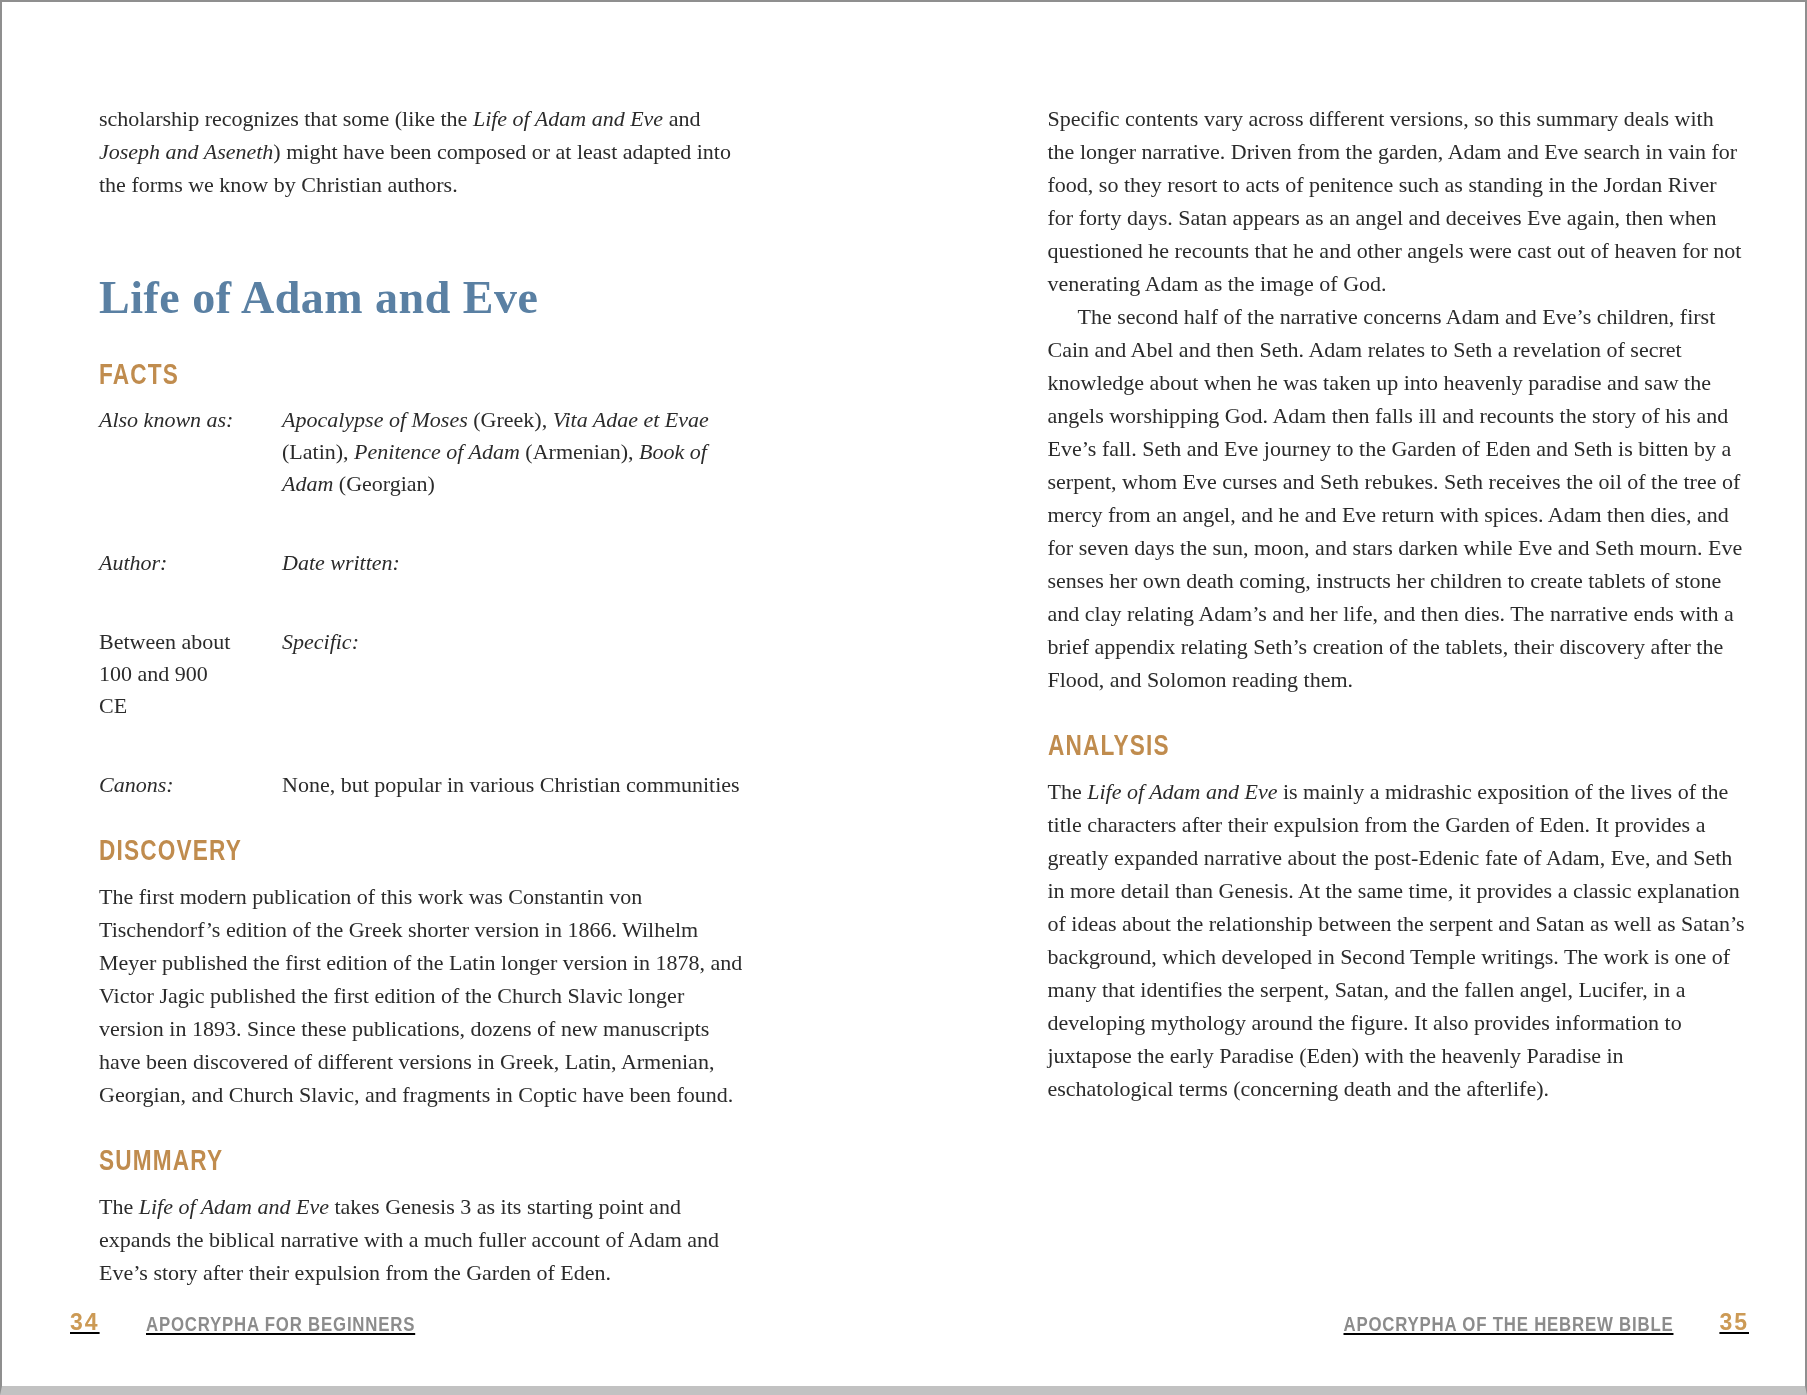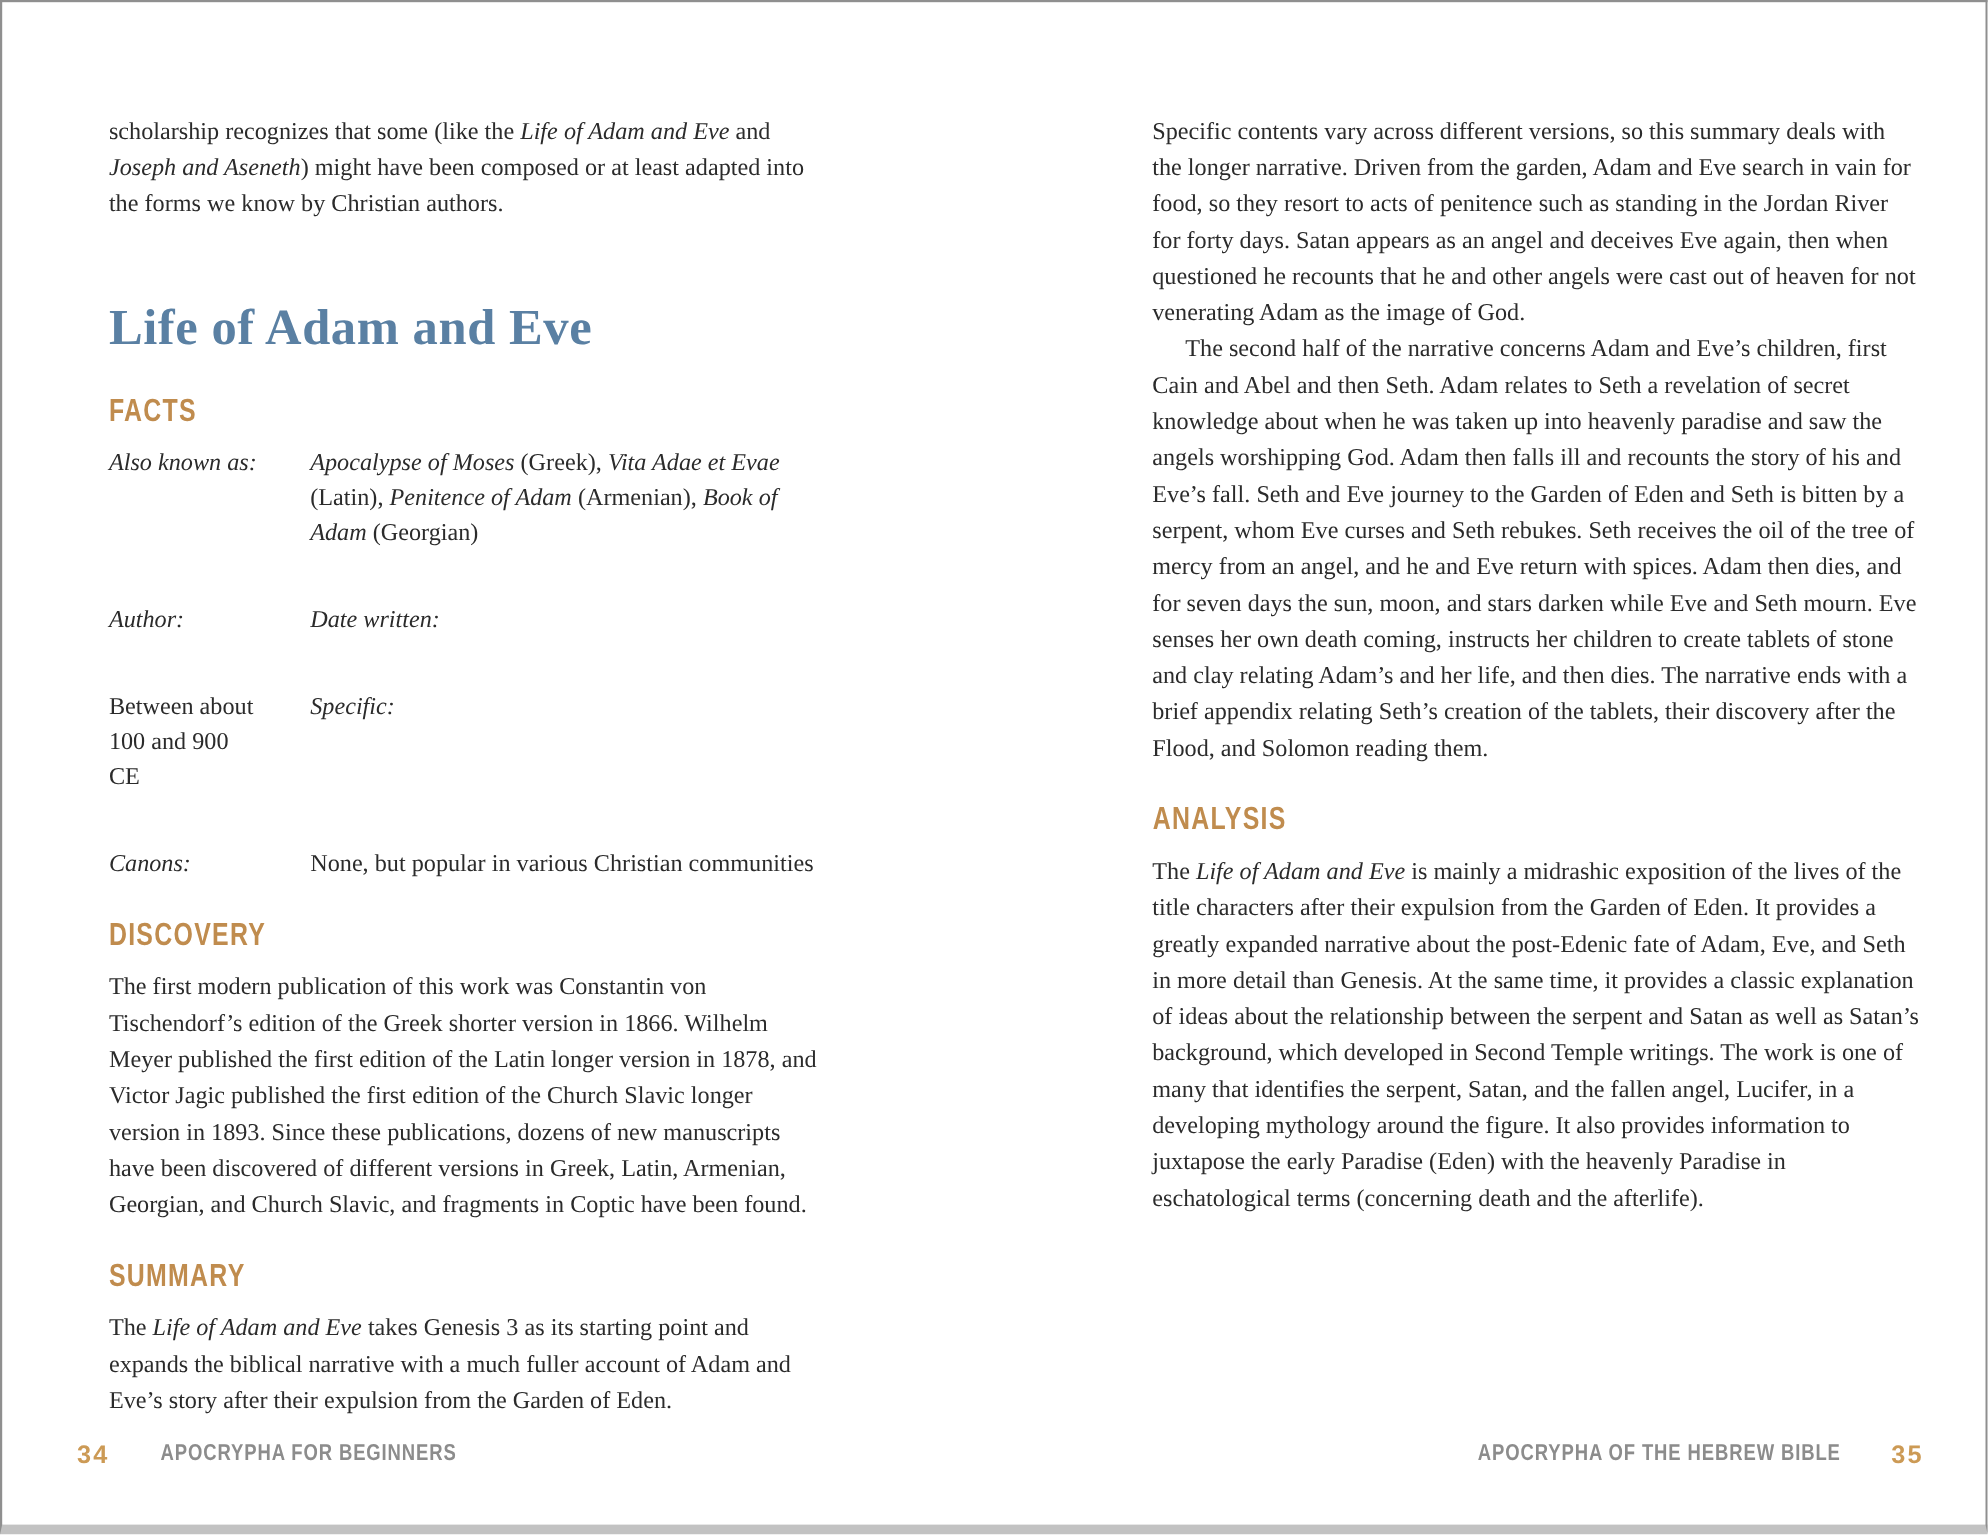--- a/index.html
+++ b/index.html
@@ -59,23 +59,24 @@
     grid-template-columns:136px 1fr;
     column-gap:0;row-gap:0;
     margin:2px 0 0 0;
     font-size:22px;line-height:32px;color:var(--text);gap:47px;
   }
   .fact-label{font-style:italic;}
   .fact-value i{}
 
   .page-footer{
     position:absolute;bottom:50px;
-    display:flex;align-items:flex-start;
+    display:flex;align-items:flex-end;
     font-family:"Liberation Sans","DejaVu Sans",sans-serif;
     font-weight:bold;
+    text-decoration:underline;
   }
   .footer-left{left:68px;gap:46px;}
   .footer-right{right:56px;gap:46px;}
   .page-number{
     font-size:23px;color:var(--page-number-gold);
     letter-spacing:2px;
   }
   .running-title{
     font-size:21px;color:var(--footer-gray);
     letter-spacing:1px;

